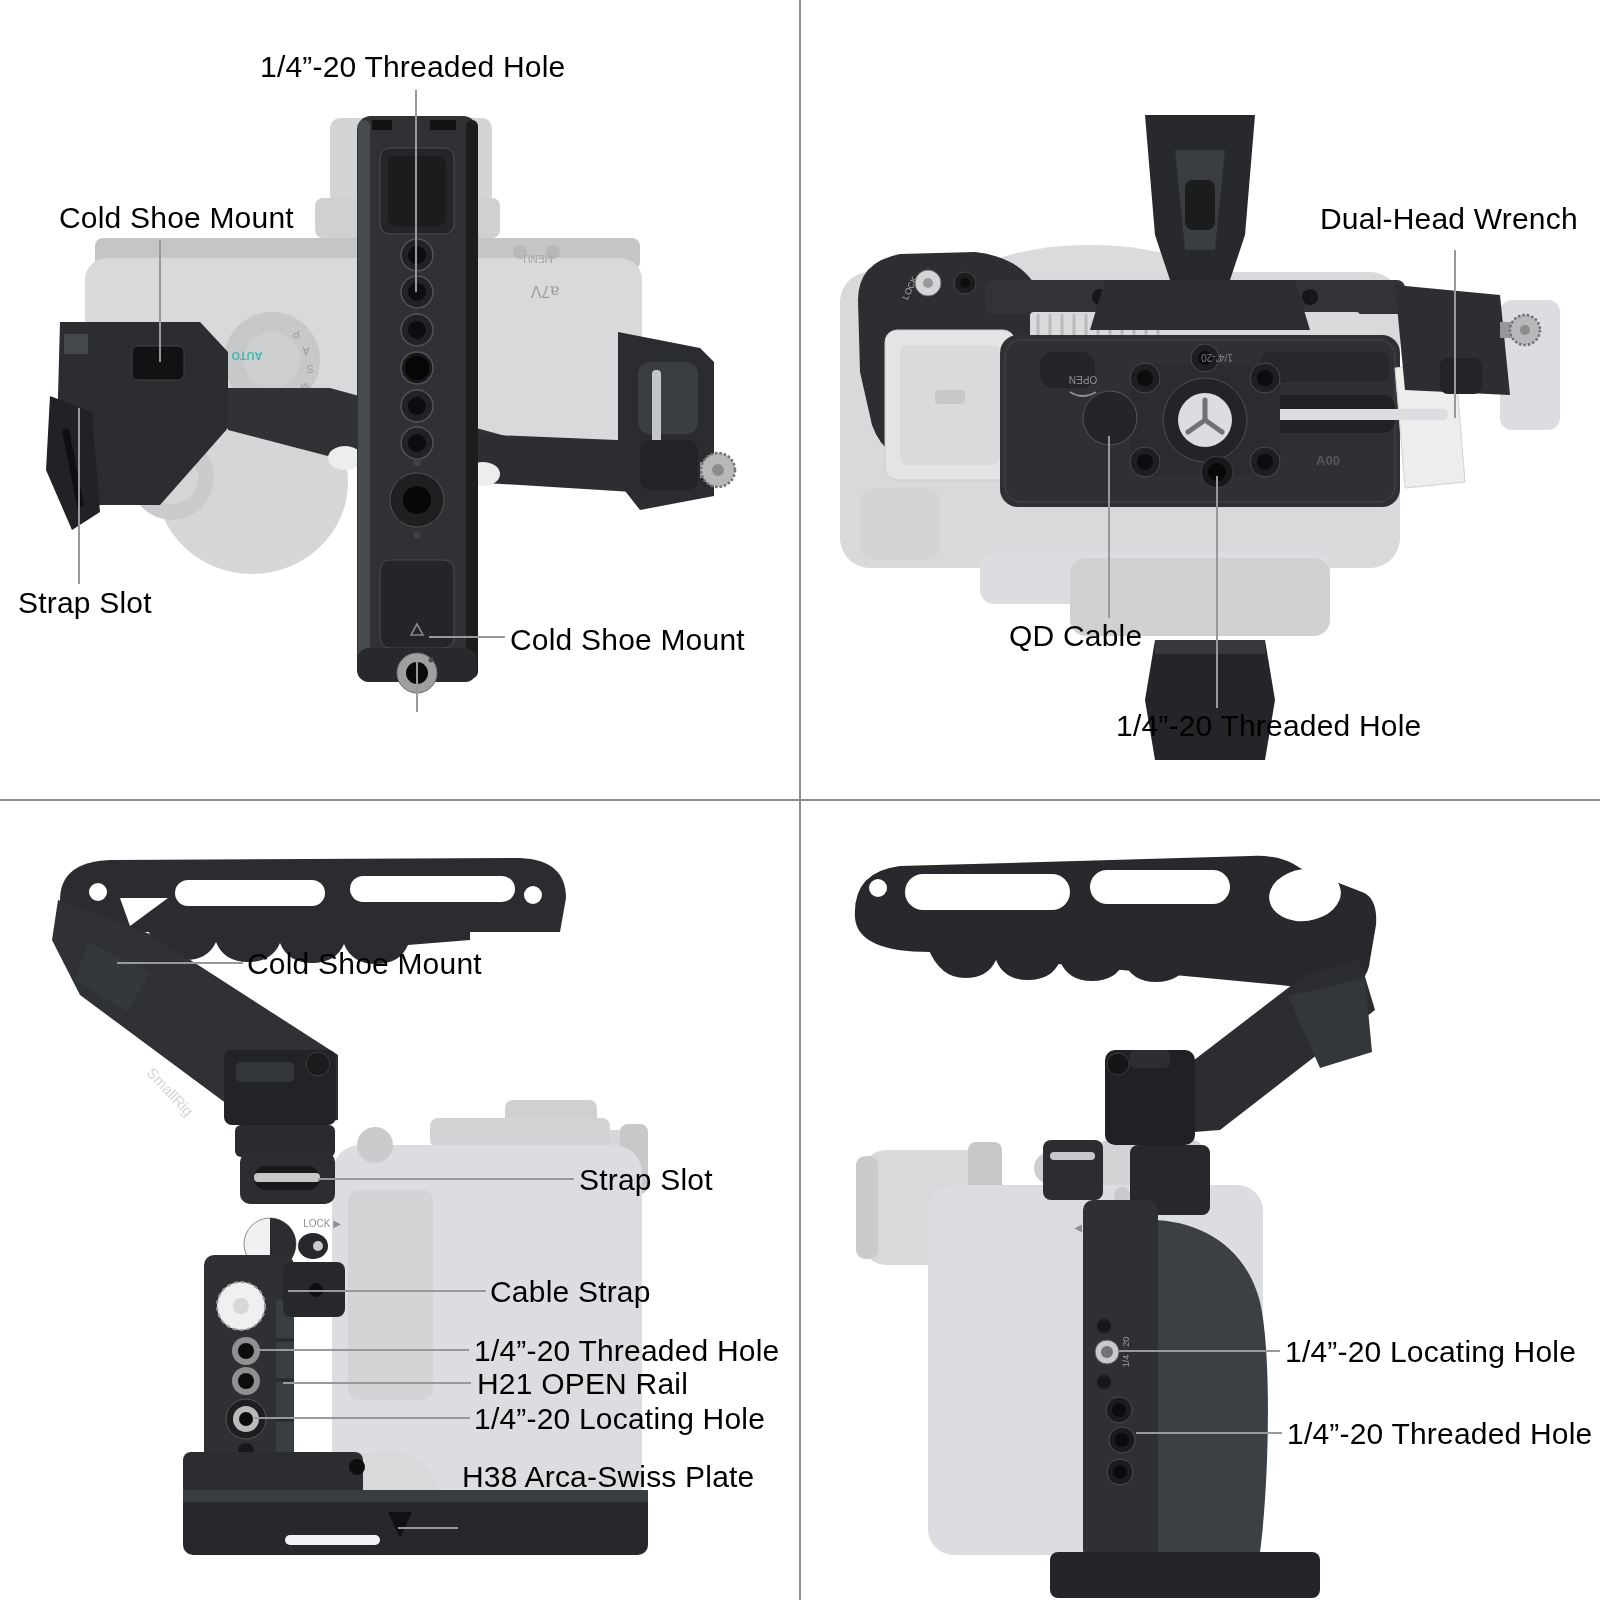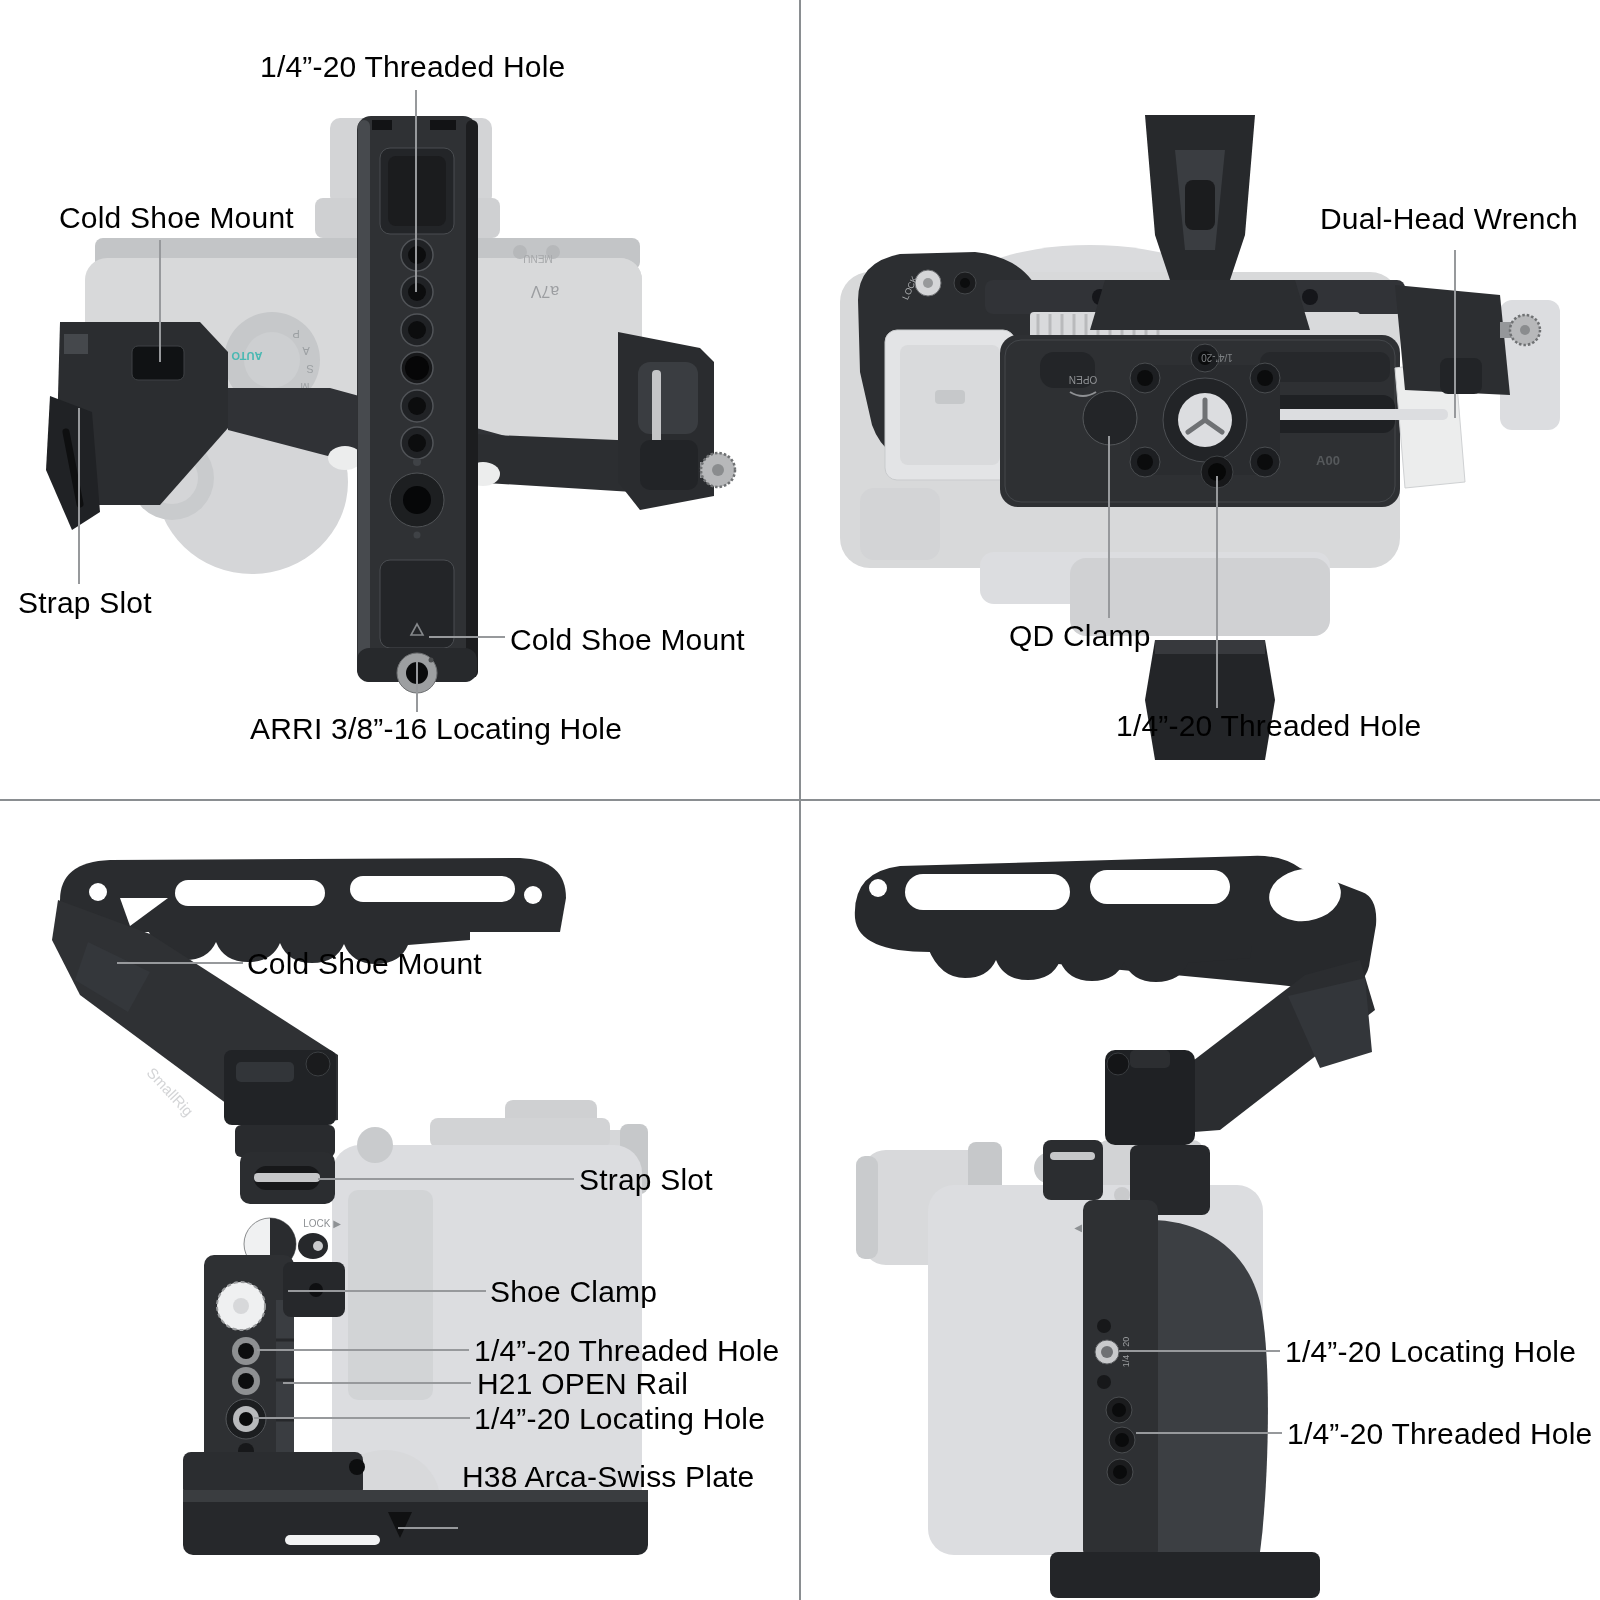--- a/index.html
+++ b/index.html
@@ -314,37 +314,36 @@
     </g>
   </svg>
 
   <div class="divider-v"></div>
   <div class="divider-h"></div>
 
   <div class="lbl" style="left:260px;top:52px">1/4”-20 Threaded Hole</div>
   <div class="lbl" style="left:59px;top:203px">Cold Shoe Mount</div>
   <div class="lbl" style="left:18px;top:588px">Strap Slot</div>
   <div class="lbl" style="left:510px;top:625px">Cold Shoe Mount</div>
-  <div class="lbl" style="left:250px;top:714px">ARRI 3/8”-16 Locating Hole</div>
   <div class="lead v" style="left:415px;top:90px;height:202px"></div>
   <div class="lead v" style="left:159px;top:240px;height:122px"></div>
   <div class="lead v" style="left:78px;top:408px;height:176px"></div>
   <div class="lead h" style="left:429px;top:636px;width:76px"></div>
   <div class="lead v" style="left:416px;top:662px;height:50px"></div>
 
   <div class="lbl" style="left:1320px;top:204px">Dual-Head Wrench</div>
-  <div class="lbl" style="left:1009px;top:621px">QD Clamp</div>
+  <div class="lbl" style="left:1009px;top:621px">QD Cable</div>
   <div class="lbl" style="left:1116px;top:711px">1/4”-20 Threaded Hole</div>
   <div class="lead v" style="left:1454px;top:250px;height:168px"></div>
   <div class="lead v" style="left:1108px;top:436px;height:182px"></div>
   <div class="lead v" style="left:1216px;top:476px;height:232px"></div>
 
   <div class="lbl" style="left:247px;top:949px">Cold Shoe Mount</div>
   <div class="lbl" style="left:579px;top:1165px">Strap Slot</div>
-  <div class="lbl" style="left:490px;top:1277px">Shoe Clamp</div>
+  <div class="lbl" style="left:490px;top:1277px">Cable Strap</div>
   <div class="lbl" style="left:474px;top:1336px">1/4”-20 Threaded Hole</div>
   <div class="lbl" style="left:477px;top:1369px">H21 OPEN Rail</div>
   <div class="lbl" style="left:474px;top:1404px">1/4”-20 Locating Hole</div>
   <div class="lbl" style="left:462px;top:1462px">H38 Arca-Swiss Plate</div>
   <div class="lead h" style="left:117px;top:962px;width:126px"></div>
   <div class="lead h" style="left:318px;top:1178px;width:256px"></div>
   <div class="lead h" style="left:288px;top:1290px;width:198px"></div>
   <div class="lead h" style="left:257px;top:1349px;width:212px"></div>
   <div class="lead h" style="left:283px;top:1382px;width:188px"></div>
   <div class="lead h" style="left:254px;top:1417px;width:216px"></div>

